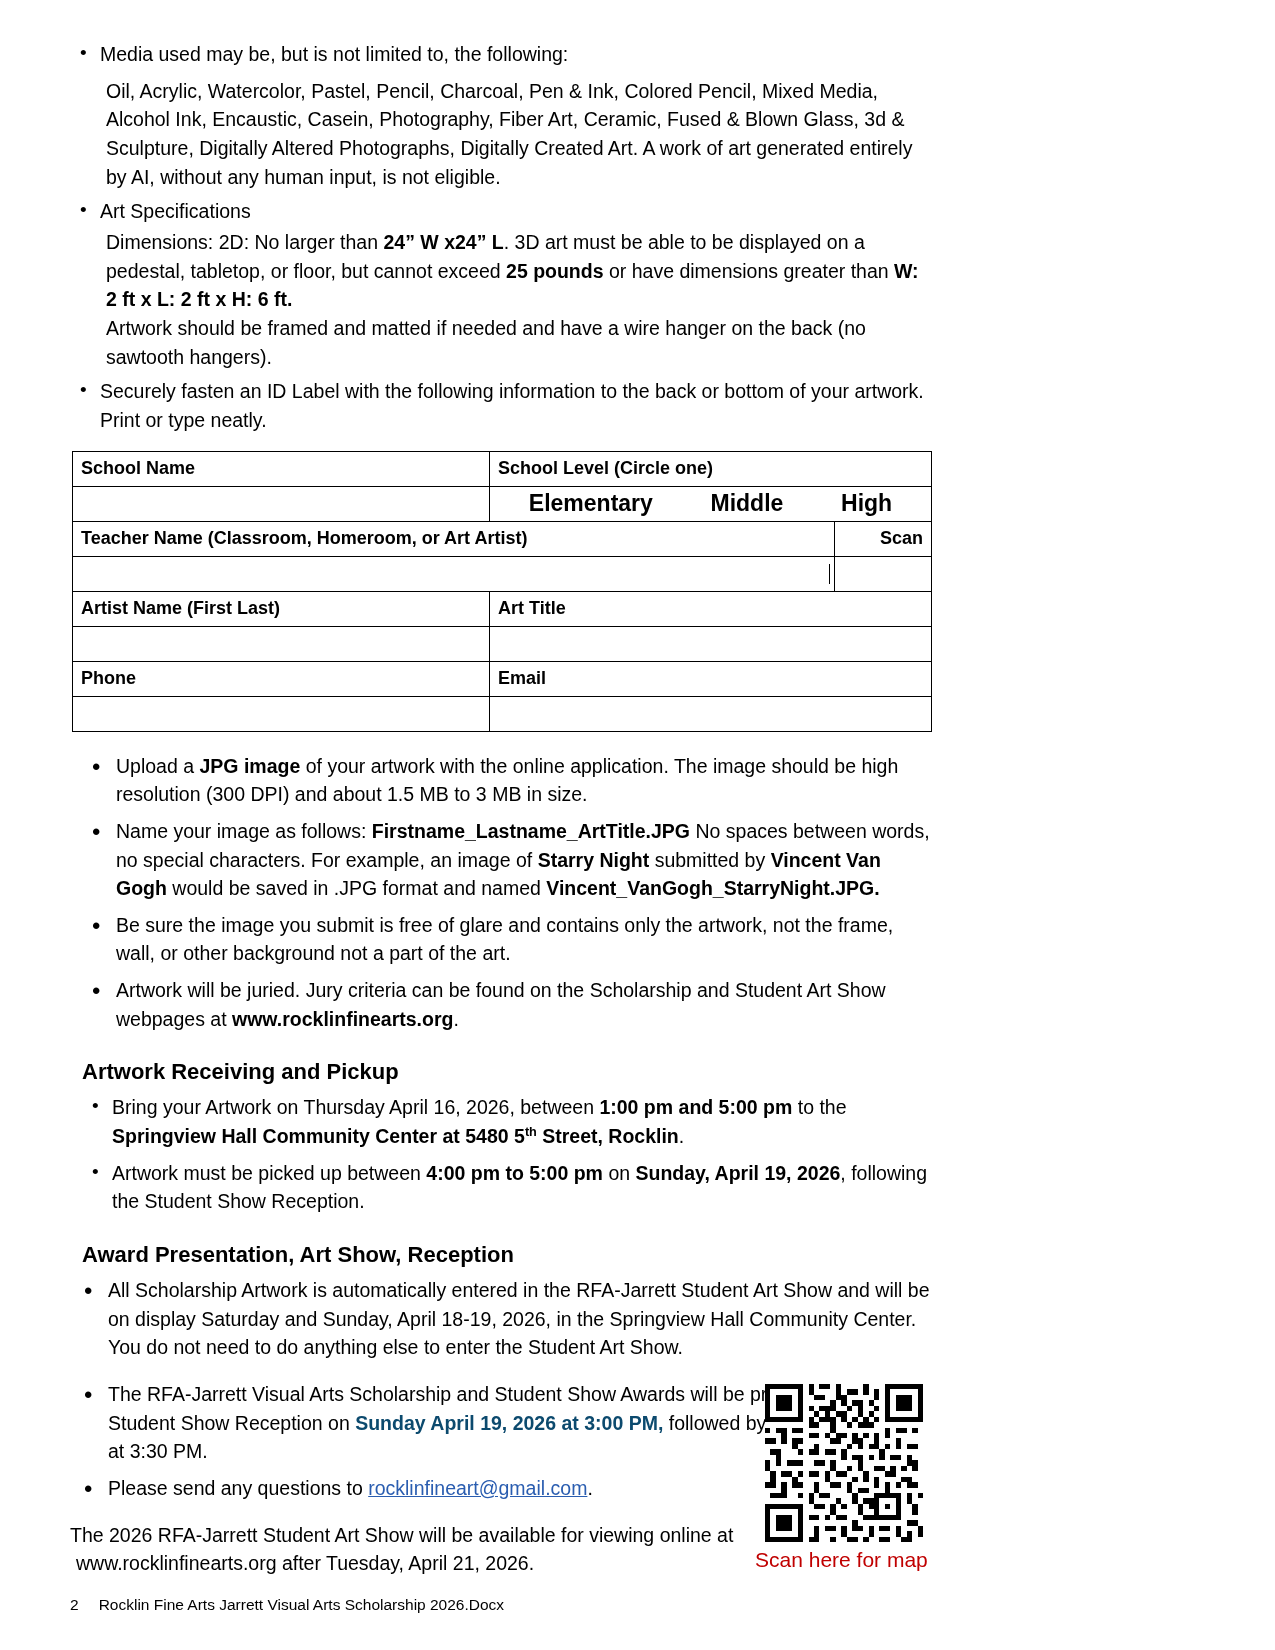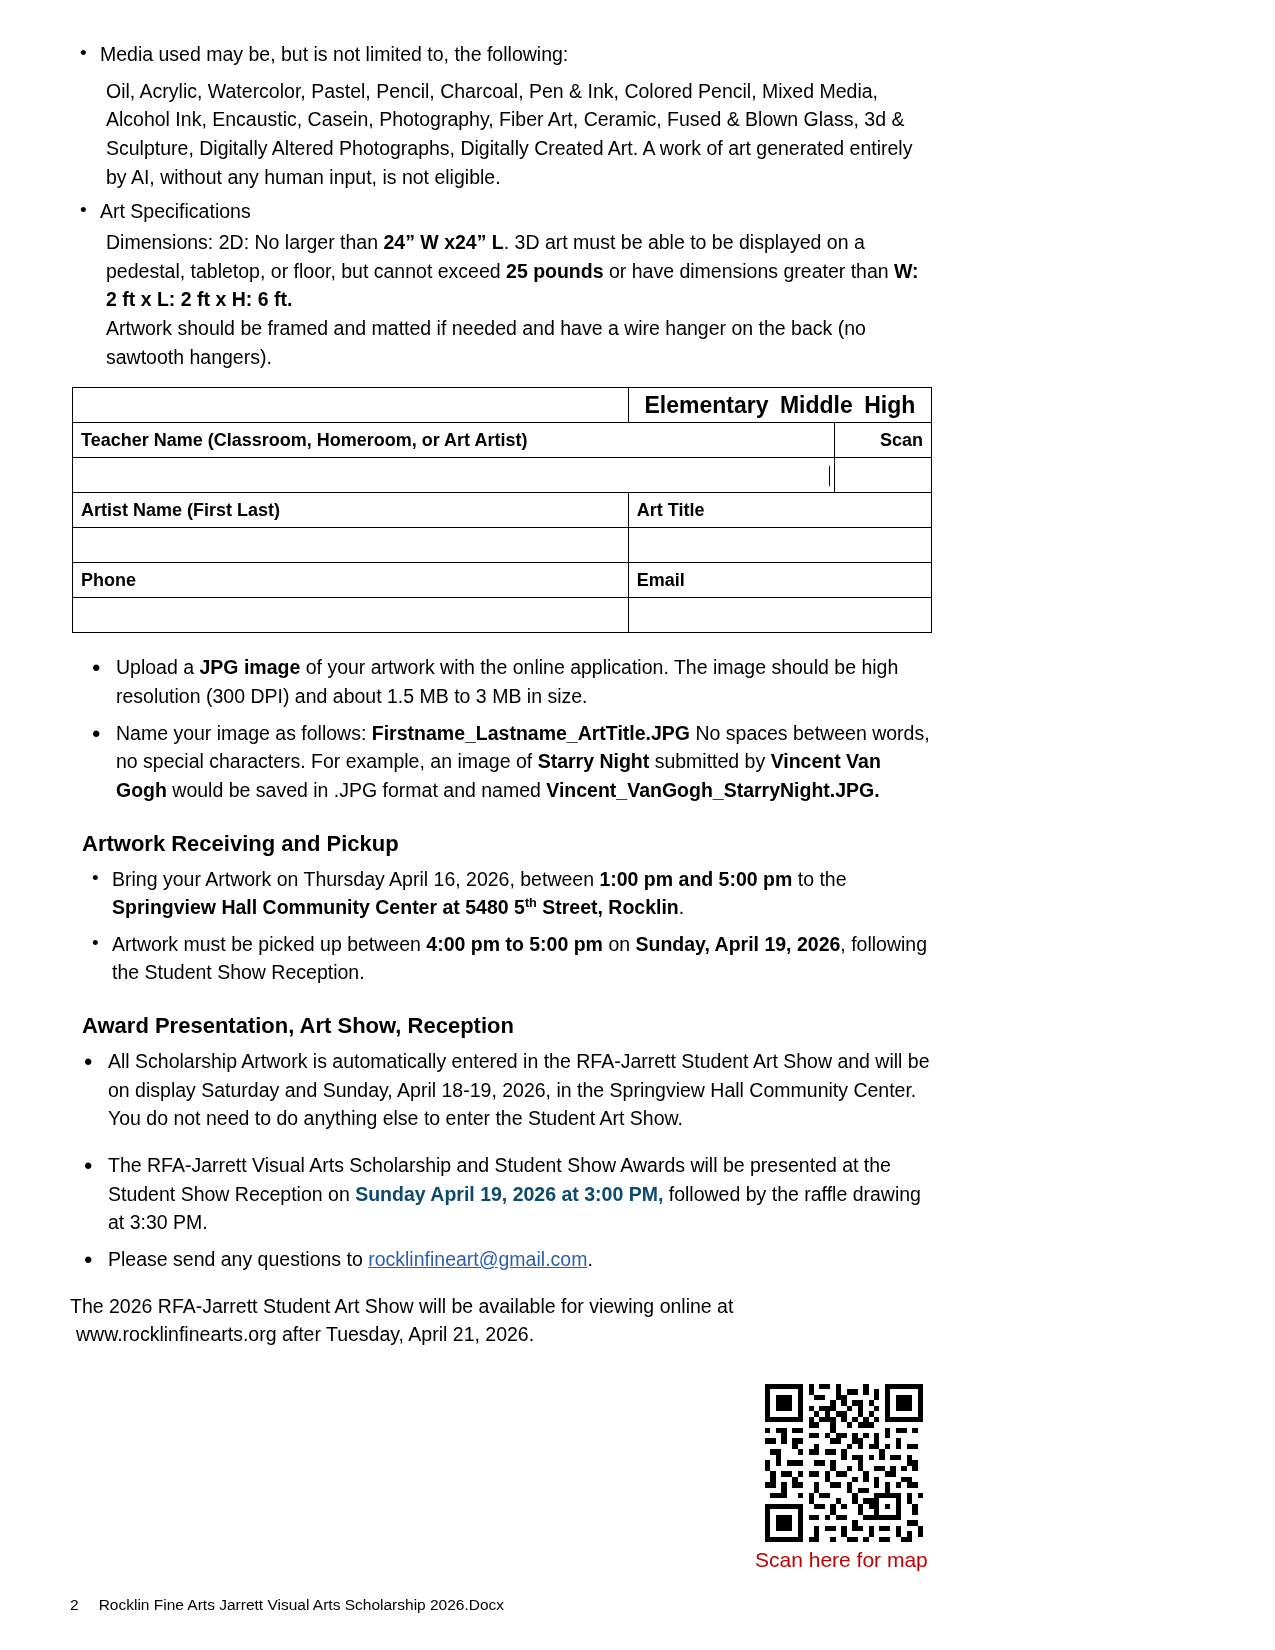--- a/index.html
+++ b/index.html
@@ -163,24 +163,33 @@
   <ul class="bul" style="margin-top:6px;">
     <li>
       <span>Art Specifications</span>
     </li>
   </ul>
   <div class="indent">
     <span>Dimensions: 2D: No larger than </span><b>24” W x24” L</b><span>. 3D art must be able to be displayed on a pedestal, tabletop, or floor, but cannot exceed </span><b>25 pounds</b><span> or have dimensions greater than </span><b>W: 2 ft x L: 2 ft x H: 6 ft.</b>
   </div>
   <div class="indent">Artwork should be framed and matted if needed and have a wire hanger on the back (no sawtooth hangers).</div>
 
+  <ul class="bul" style="margin-top:6px;">
+    <li>
+      <span>Securely fasten an ID Label with the following information to the back or bottom of your artwork. Print or type neatly.</span>
+    </li>
+  </ul>
 
   <div class="idtable-wrap">
     <table class="idtable">
       <tbody>
+          <tr>
+        <td style="width:400px;">School Name</td>
+        <td colspan="2">School Level (Circle one)</td>
+      </tr>
       <tr>
         <td class="empty"></td>
         <td colspan="2" class="empty" style="padding:0;">
           <div class="lvl-row">
             <span>Elementary</span>
             <span>Middle</span>
             <span>High</span>
           </div>
         </td>
       </tr>
@@ -211,20 +220,24 @@
     </tbody>
       </table>
   </div>
 
   <ul class="bul big" style="margin-top:20px;padding-left:16px;">
     <li>
       <span>Upload a </span><b>JPG image</b><span> of your artwork with the online application. The image should be high resolution (300 DPI) and about 1.5 MB to 3 MB in size.</span>
     </li>
     <li style="margin-top:8px;">
       <span>Name your image as follows: </span><b>Firstname_Lastname_ArtTitle.JPG</b><span> No spaces between words, no special characters. For example, an image of </span><b>Starry Night</b><span> submitted by </span><b>Vincent Van Gogh</b><span> would be saved in .JPG format and named </span><b>Vincent_VanGogh_StarryNight.JPG.</b>
+    </li>
+    <li style="margin-top:8px;">Be sure the image you submit is free of glare and contains only the artwork, not the frame, wall, or other background not a part of the art.</li>
+    <li style="margin-top:8px;">
+      <span>Artwork will be juried. Jury criteria can be found on the Scholarship and Student Art Show webpages at </span><b>www.rocklinfinearts.org</b><span>.</span>
     </li>
   </ul>
 
   <h2 class="sect">Artwork Receiving and Pickup</h2>
   <ul class="bul" style="padding-left:12px;">
     <li>
       <span>Bring your Artwork on Thursday April 16, 2026, between </span><b>1:00 pm and 5:00 pm</b><span> to the </span><b><span>Springview Hall Community Center at 5480 5</span><span class="sup">th</span><span> Street, Rocklin</span></b><span>.</span>
     </li>
     <li style="margin-top:8px;">
       <span>Artwork must be picked up between </span><b>4:00 pm to 5:00 pm</b><span> on </span><b>Sunday, April 19, 2026</b><span>, following the Student Show Reception.</span>

